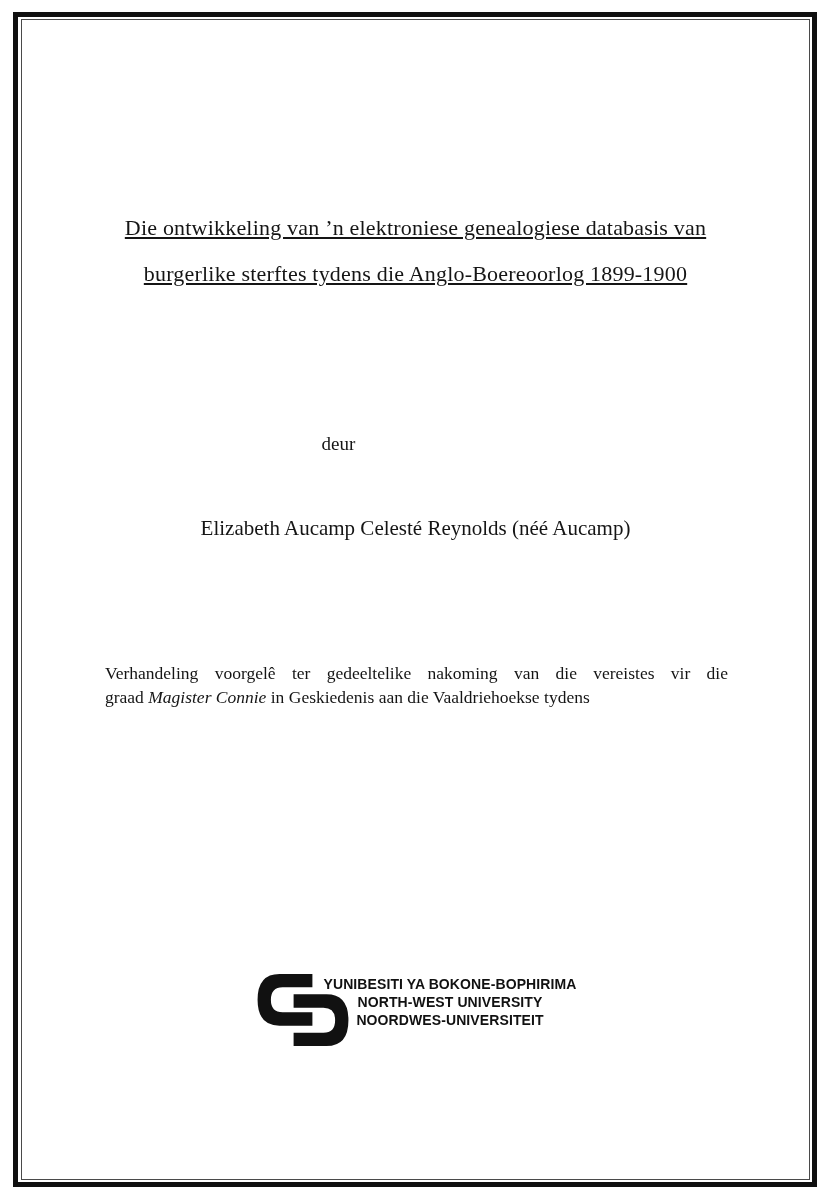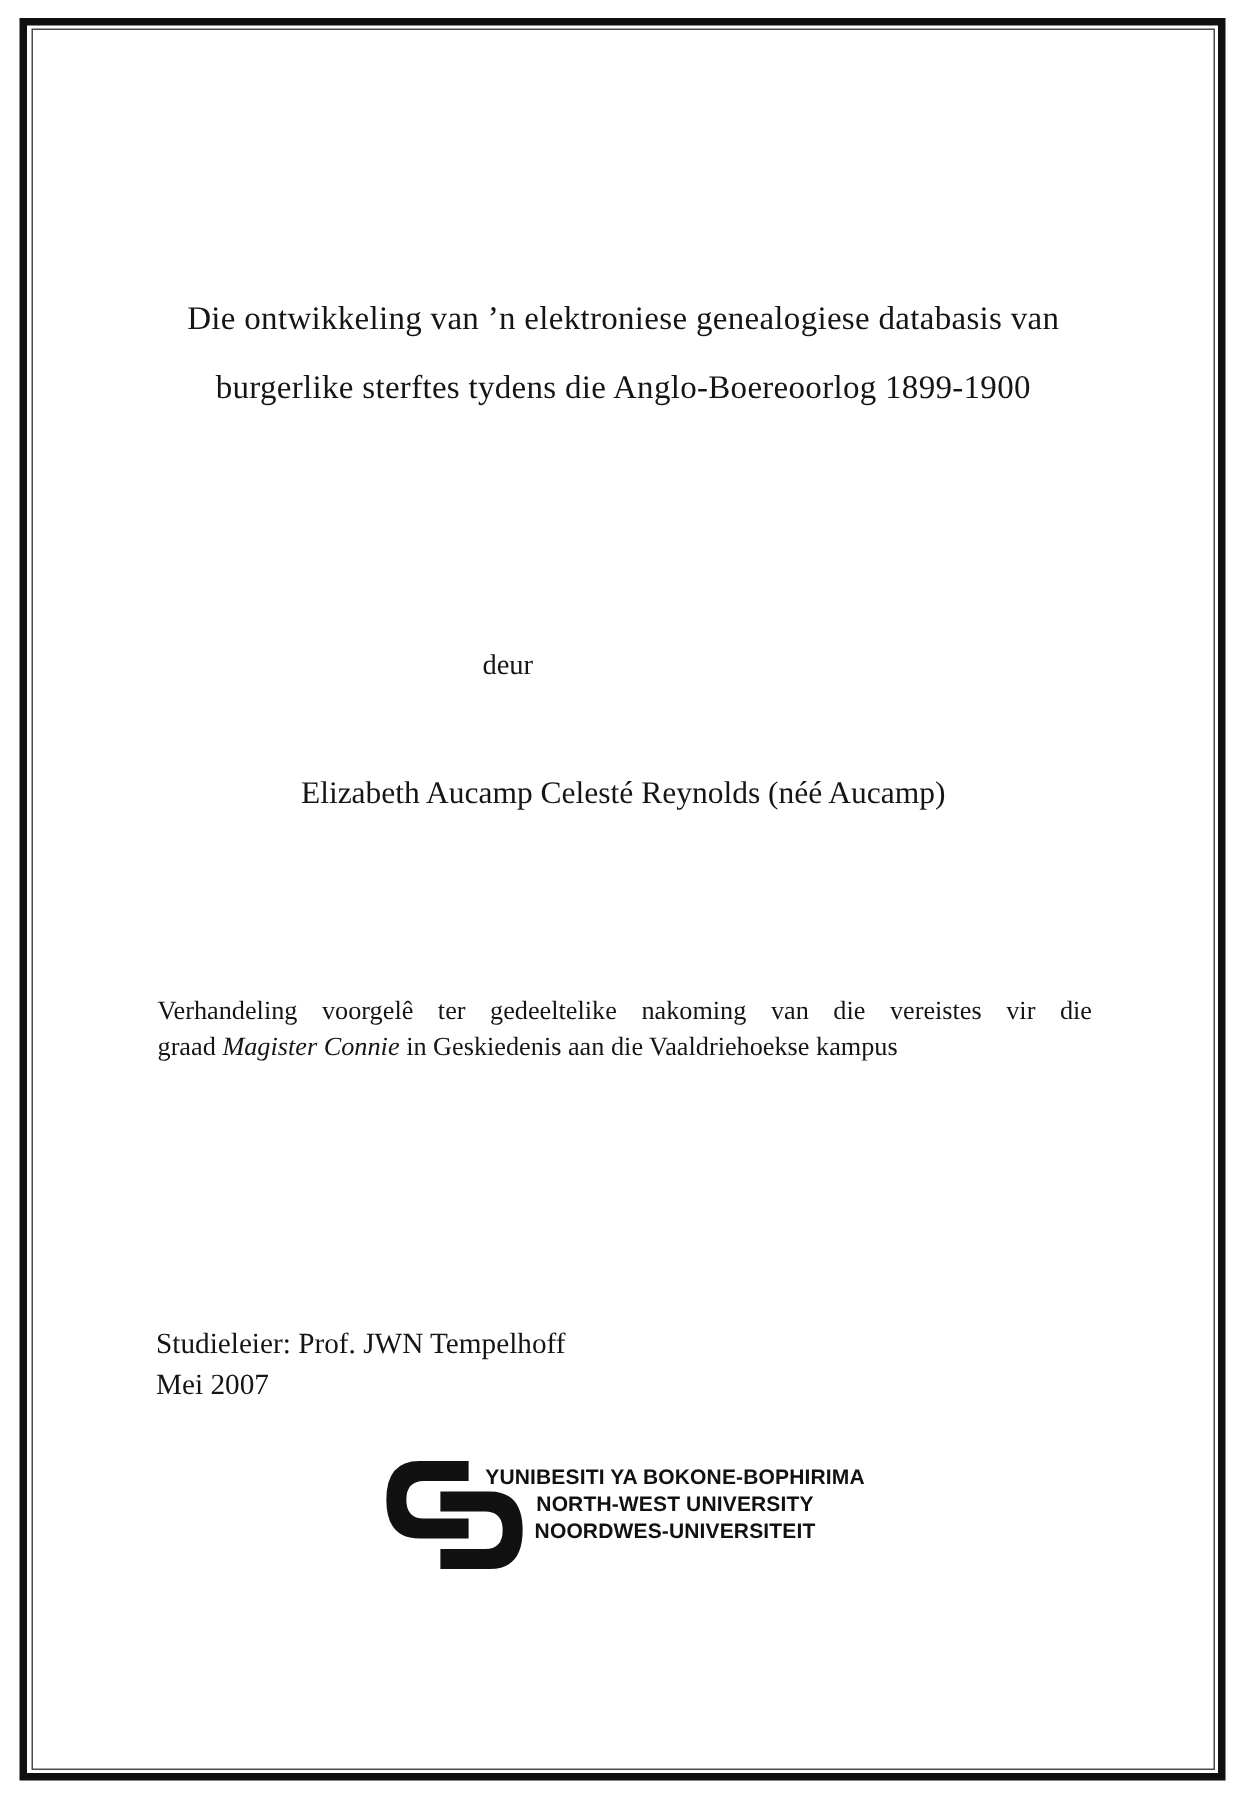--- a/index.html
+++ b/index.html
@@ -28,26 +28,27 @@
   }
   .frame-inner {
     position: absolute;
     left: 21px; top: 19px;
     width: 789px; height: 1161px;
     box-sizing: border-box;
     border: 1px solid #4a4a4a;
   }
   .title-block {
     position: absolute;
-    left: 40px; top: 189px;
+    left: 40px; top: 205px;
     width: 751px;
     text-align: center;
     font-size: 22px;
     line-height: 46px;
     letter-spacing: 0.2px;
+    text-decoration: underline;
   }
   .byline {
     position: absolute;
     left: 0; top: 433px;
     width: 677px;
     text-align: center;
     font-size: 19px;
   }
   .author-line {
     position: absolute;
@@ -111,27 +112,23 @@
     <div>Die ontwikkeling van ’n elektroniese genealogiese databasis van</div>
     <div>burgerlike sterftes tydens die Anglo-Boereoorlog 1899-1900</div>
   </div>
 
   <div class="byline">deur</div>
 
   <div class="author-line">Elizabeth Aucamp Celesté Reynolds (néé Aucamp)</div>
 
   <div class="statement">
     <div class="justified">Verhandeling voorgelê ter gedeeltelike nakoming van die vereistes vir die</div>
-    <div><span>graad </span><em>Magister Connie</em><span> in Geskiedenis aan die Vaaldriehoekse kampus</span></div>
+    <div><span>graad </span><em>Magister Connie</em><span> in Geskiedenis aan die Vaaldriehoekse tydens</span></div>
   </div>
 
-  <div class="supervisor-block">
-    <div>Studieleier: Prof. JWN Tempelhoff</div>
-    <div>Mei 2007</div>
-  </div>
 
   <div class="logo">
     <svg class="logo-mark" viewBox="0 0 120 96" xmlns="http://www.w3.org/2000/svg" aria-hidden="true">
       <path d="M72 2 H30 Q2 2 2 35 Q2 68 30 68 H72 V51 H34 Q19 51 19 35 Q19 19 34 19 H72 Z" fill="#111111"></path>
       <path d="M72 2 H30 Q2 2 2 35 Q2 68 30 68 H72 V51 H34 Q19 51 19 35 Q19 19 34 19 H72 Z" transform="rotate(180 60 48)" fill="#111111" stroke="#ffffff" stroke-width="5" paint-order="stroke"></path>
     </svg>
     <div class="logo-text">
       <div>YUNIBESITI YA BOKONE-BOPHIRIMA</div>
       <div>NORTH-WEST UNIVERSITY</div>
       <div>NOORDWES-UNIVERSITEIT</div>

